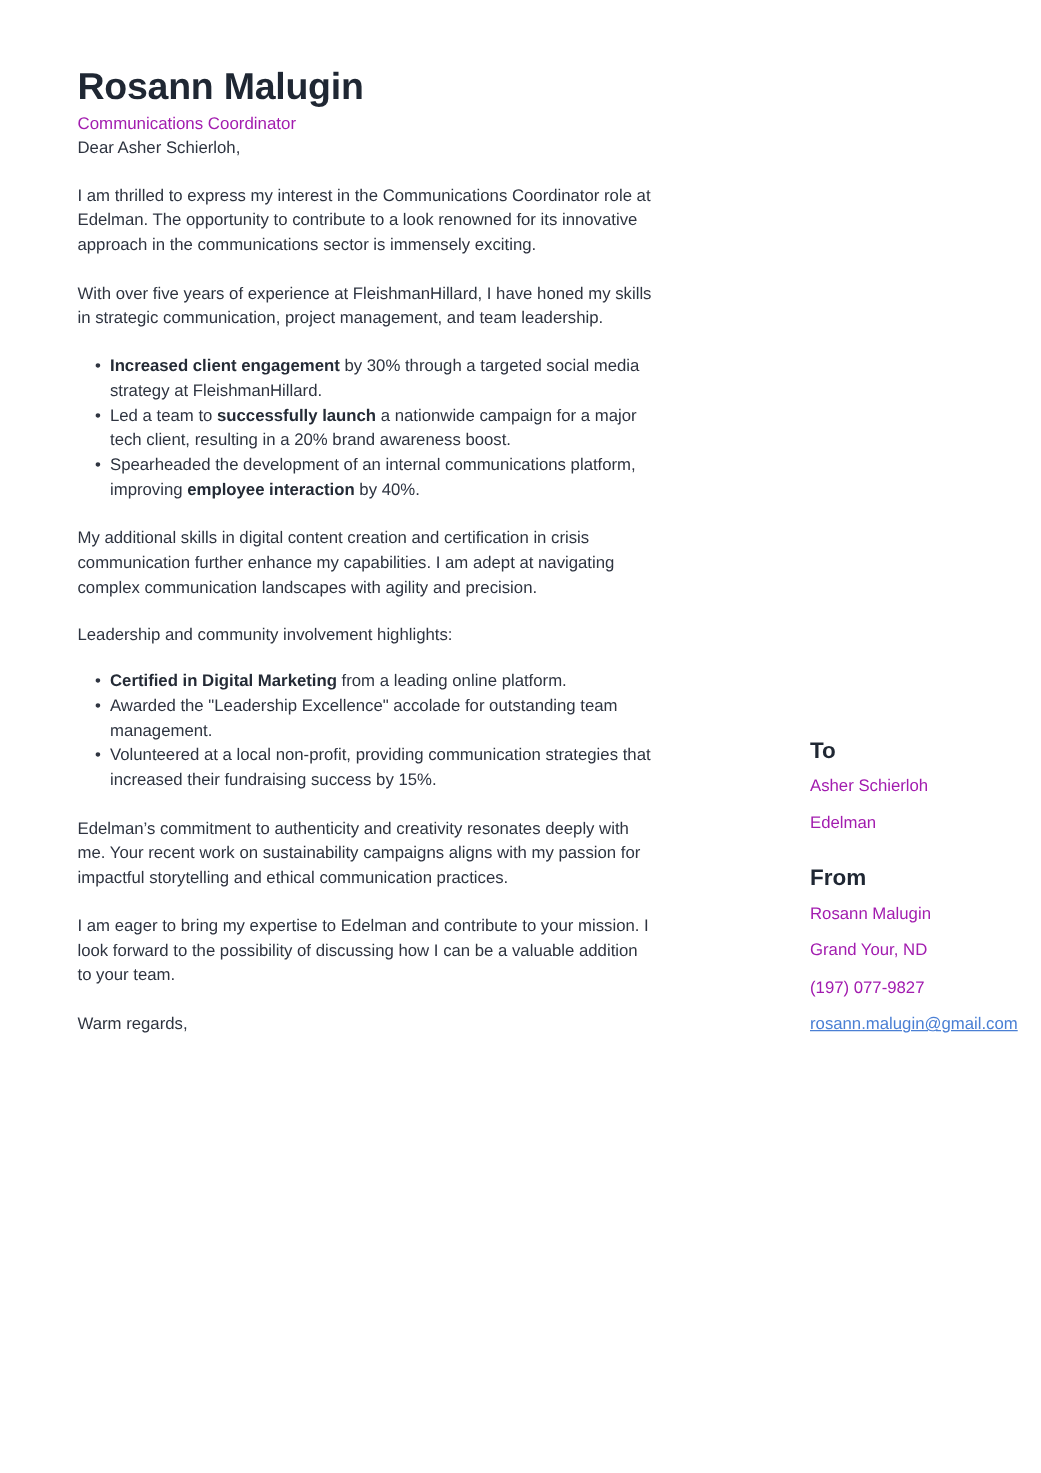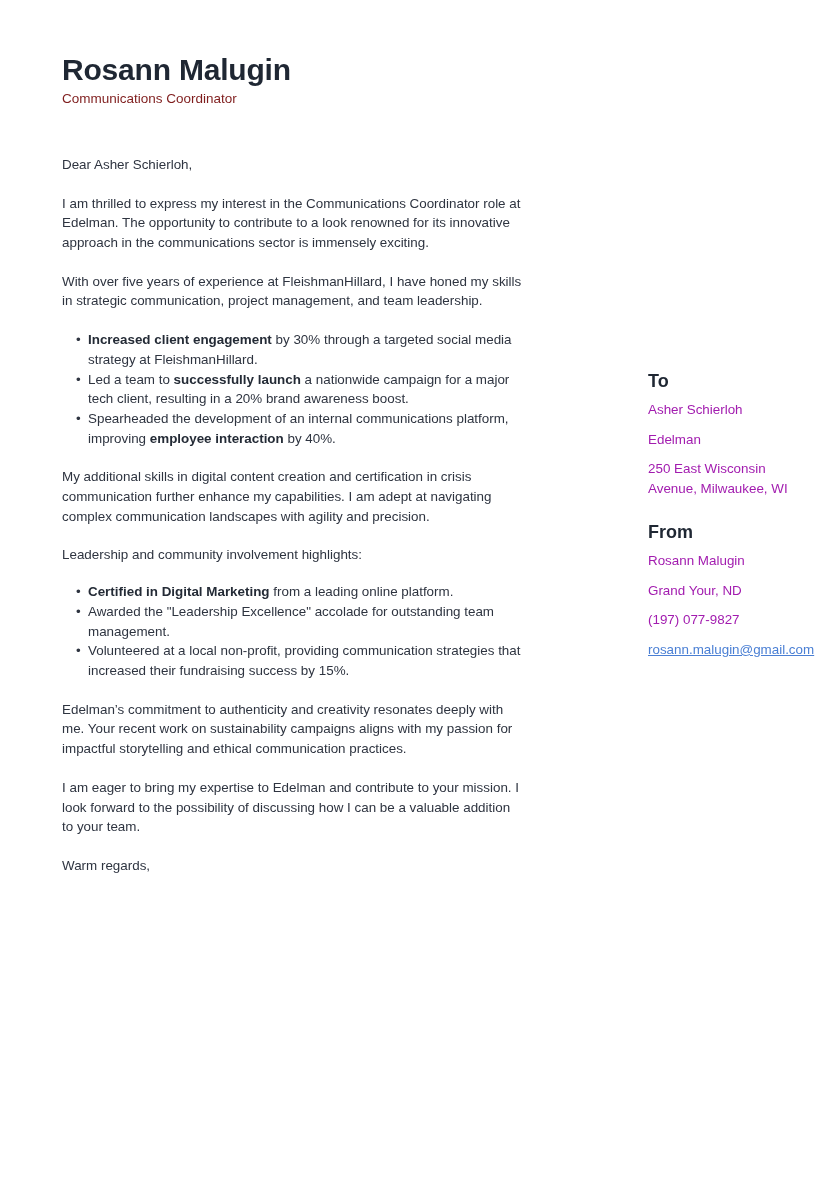--- a/index.html
+++ b/index.html
@@ -31,30 +31,29 @@
     font-size: 30px;
     font-weight: bold;
     color: #1f2733;
     letter-spacing: -0.2px;
     line-height: 1.18;
     margin: 0;
   }
   .title {
     font-size: 13.5px;
     font-weight: normal;
-    color: #7f1d1d;
+    color: #a21caf;
     margin: 3px 0 0 0;
     line-height: 1.3;
   }
 
   
   .columns {
     display: flex;
-    align-items: center;
-    margin-top: 47px;
+    align-items: flex-end;
     gap: 44px;
   }
   .col-left {
     width: 462px;
     flex: 0 0 462px;
   }
   .col-gap {
     flex: 0 0 36px;
   }
   .col-right {
@@ -177,21 +176,20 @@
 
     </div>
 
     <div class="col-gap"></div>
 
     <div class="col-right">
 
       <div class="side-heading">To</div>
       <div class="side-line">Asher Schierloh</div>
       <div class="side-line">Edelman</div>
-      <div class="side-line addr">250 East Wisconsin Avenue, Milwaukee, WI</div>
 
       <div class="side-heading second">From</div>
       <div class="side-line">Rosann Malugin</div>
       <div class="side-line">Grand Your, ND</div>
       <div class="side-line">(197) 077-9827</div>
       <a class="side-link" href="#">rosann.malugin@gmail.com</a>
 
     </div>
 
   </div>

